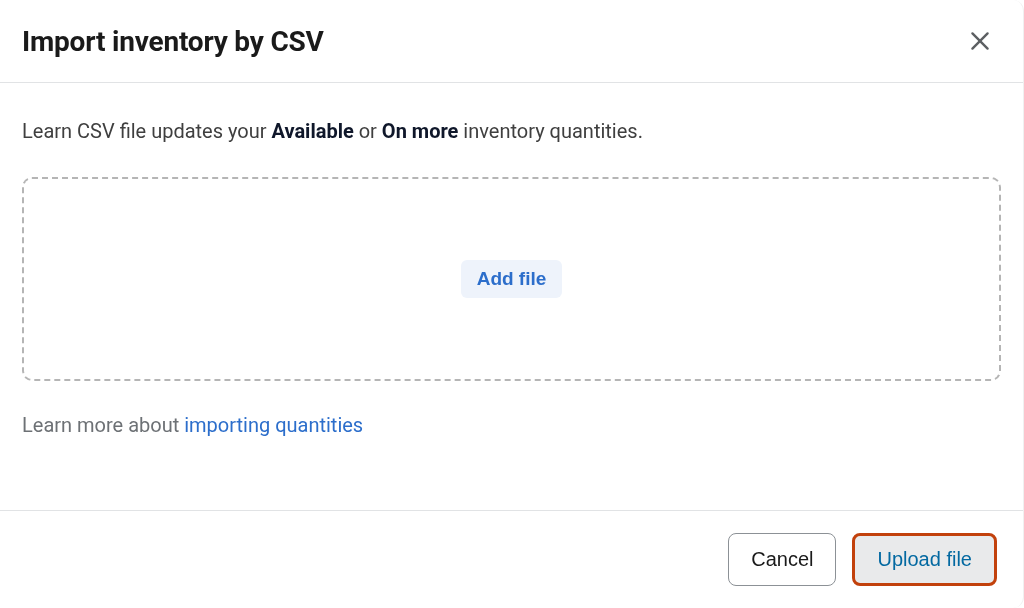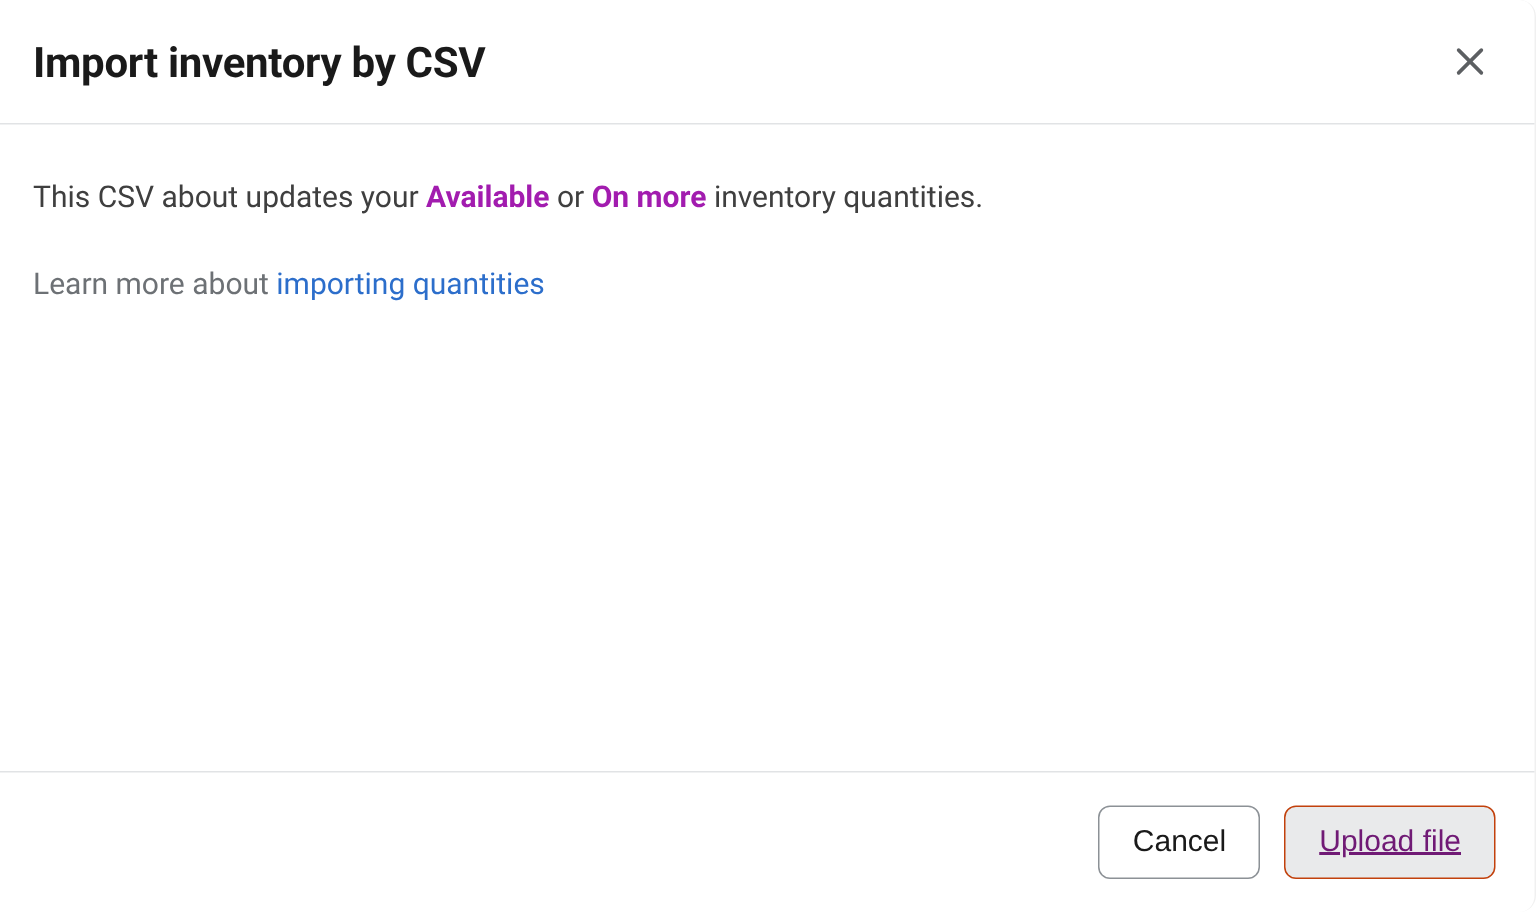--- a/index.html
+++ b/index.html
@@ -55,21 +55,21 @@
       flex: 1;
     }
     .description {
       font-size: 20px;
       color: #3f3f3f;
       margin-bottom: 32px;
       line-height: 1.4;
     }
     .description .bold {
       font-weight: 700;
-      color: #a21caf;
+      color: #0f172a;
     }
     .dropzone {
       width: 100%;
       height: 204px;
       border: 2px dashed #b5b5b5;
       border-radius: 10px;
       display: flex;
       align-items: center;
       justify-content: center;
       margin-bottom: 32px;
@@ -108,45 +108,47 @@
       cursor: pointer;
       border: 1px solid transparent;
     }
     .btn-cancel {
       background: #ffffff;
       border: 1px solid #8c9196;
       color: #1a1a1a;
     }
     .btn-upload {
       background: #e9eaeb;
-      border: 1px solid #c2410c;
-      color: #701a75;
+      border: 3px solid #c2410c;
+      color: #0369a1;
       cursor: default;
-      text-decoration: underline;
     }
   </style>
 </head>
 <body>
 
 <div class="modal">
   <div class="modal-header">
     <h1 class="modal-title">Import inventory by CSV</h1>
     <button class="close-btn">
       <svg viewBox="0 0 24 24" fill="none" stroke="currentColor" stroke-width="2.2" stroke-linecap="round">
         <line x1="5" y1="5" x2="19" y2="19"></line>
         <line x1="19" y1="5" x2="5" y2="19"></line>
       </svg>
     </button>
   </div>
 
   <div class="modal-body">
     <p class="description">
-      <span>This CSV about updates your </span><span class="bold">Available</span><span> or </span><span class="bold">On more</span><span> inventory quantities.</span>
+      <span>Learn CSV file updates your </span><span class="bold">Available</span><span> or </span><span class="bold">On more</span><span> inventory quantities.</span>
     </p>
 
+    <div class="dropzone">
+      <button class="addfile-btn">Add file</button>
+    </div>
 
     <p class="learn-more">
       <span>Learn more about </span><a>importing quantities</a>
     </p>
   </div>
 
   <div class="modal-footer">
     <button class="btn btn-cancel">Cancel</button>
     <button class="btn btn-upload" disabled="">Upload file</button>
   </div>

